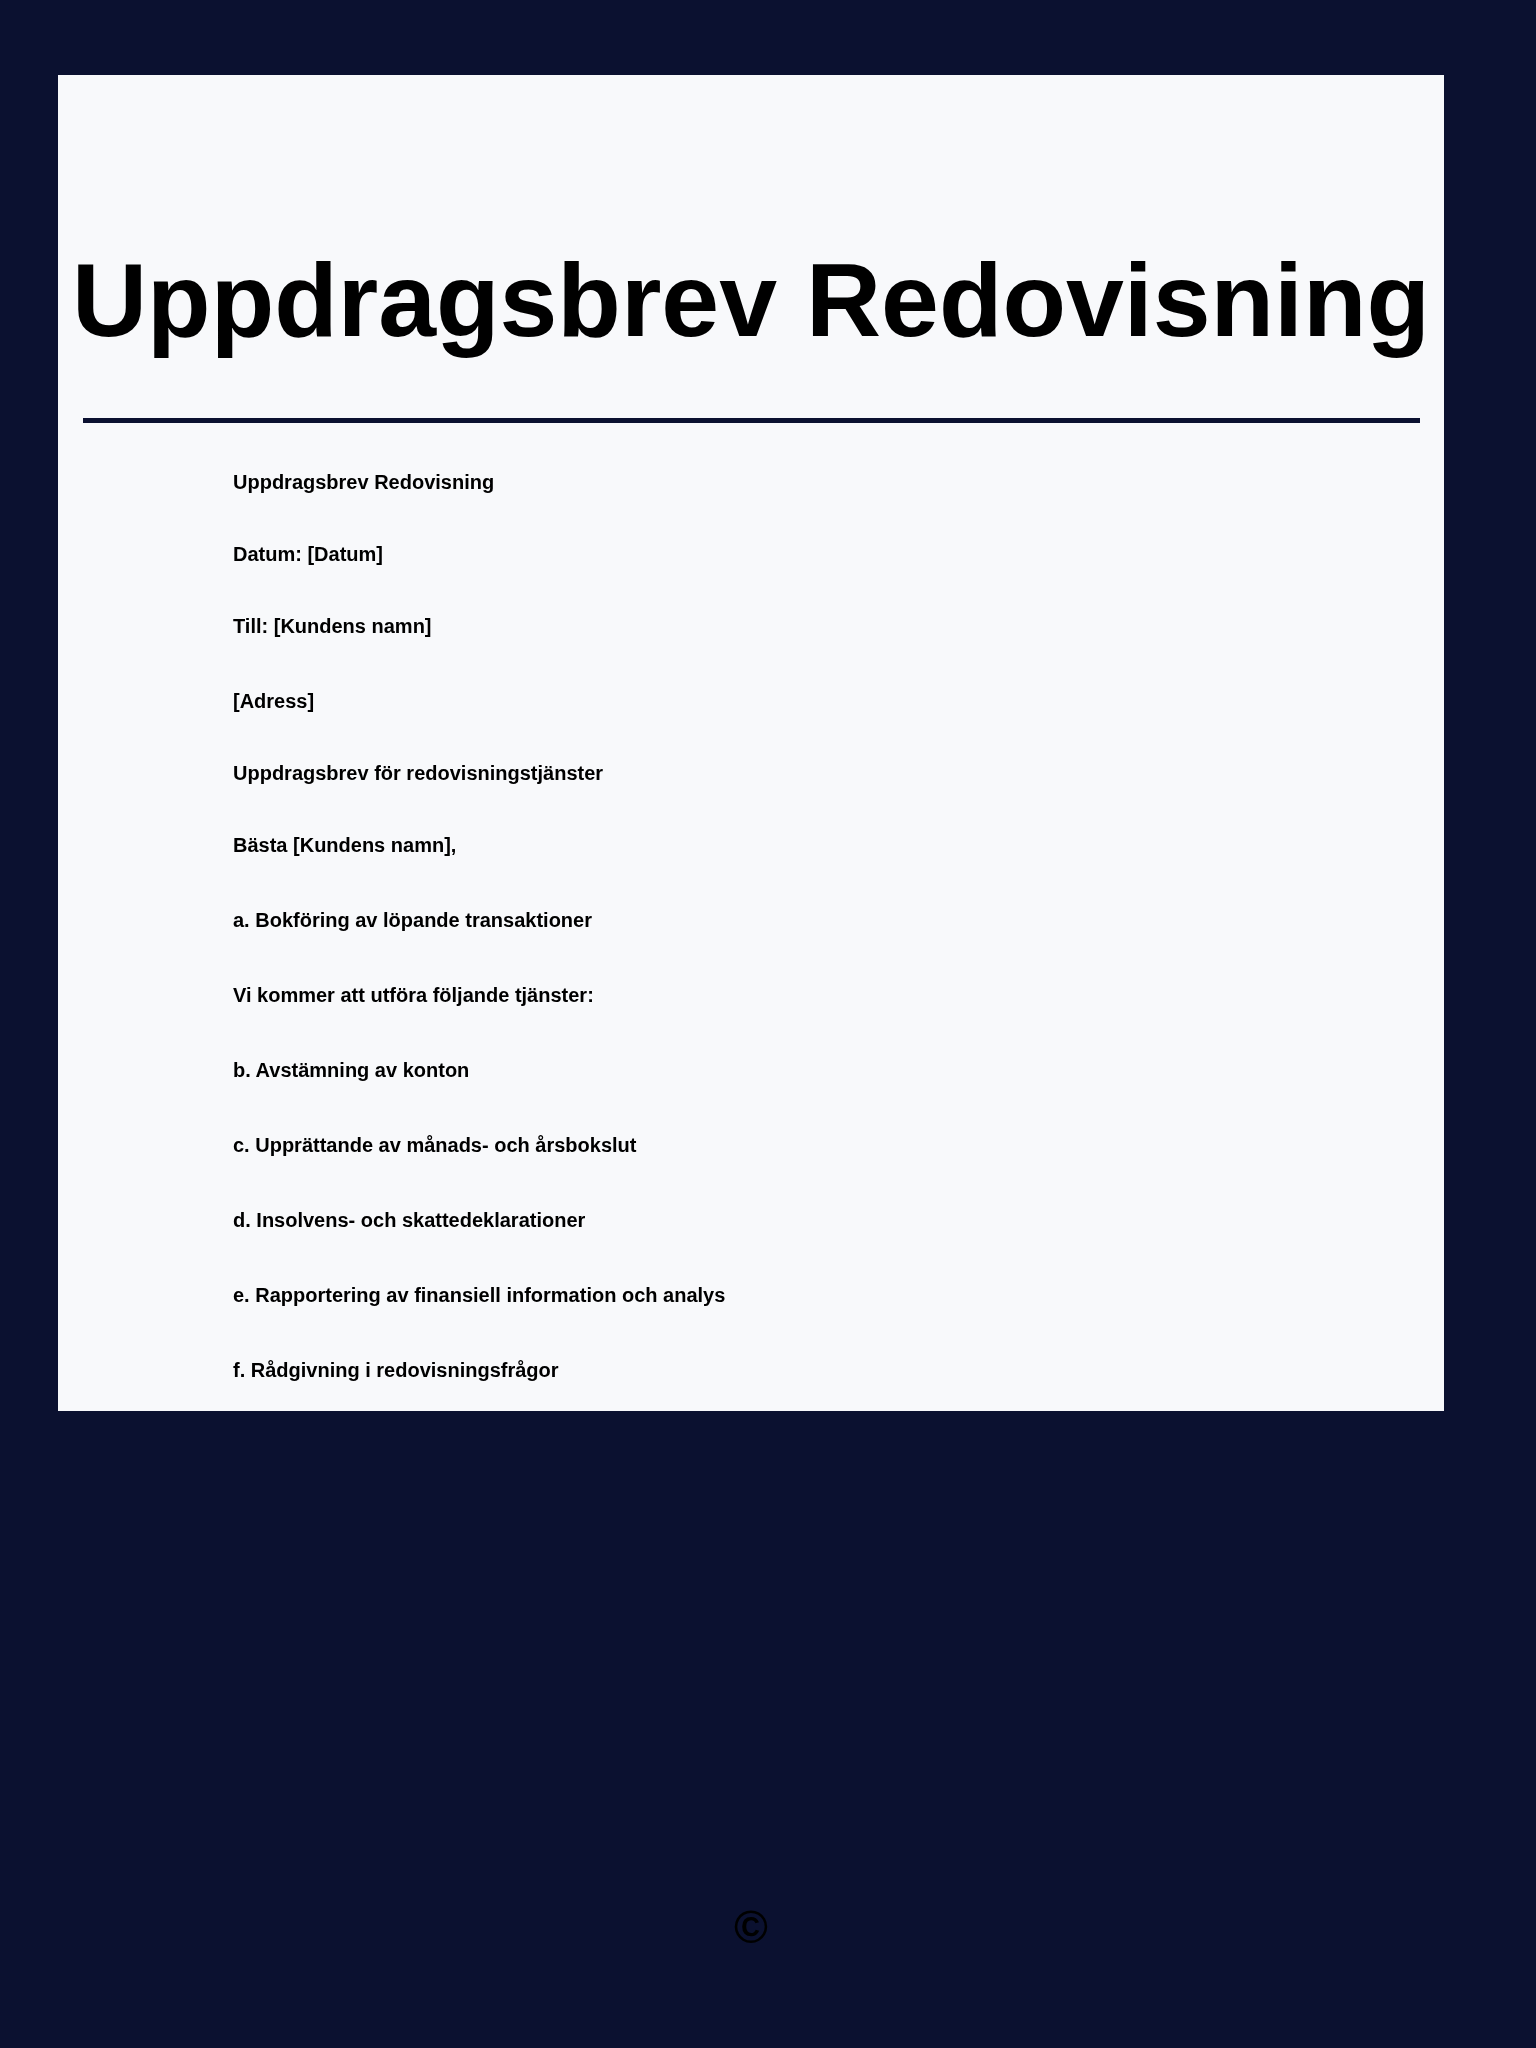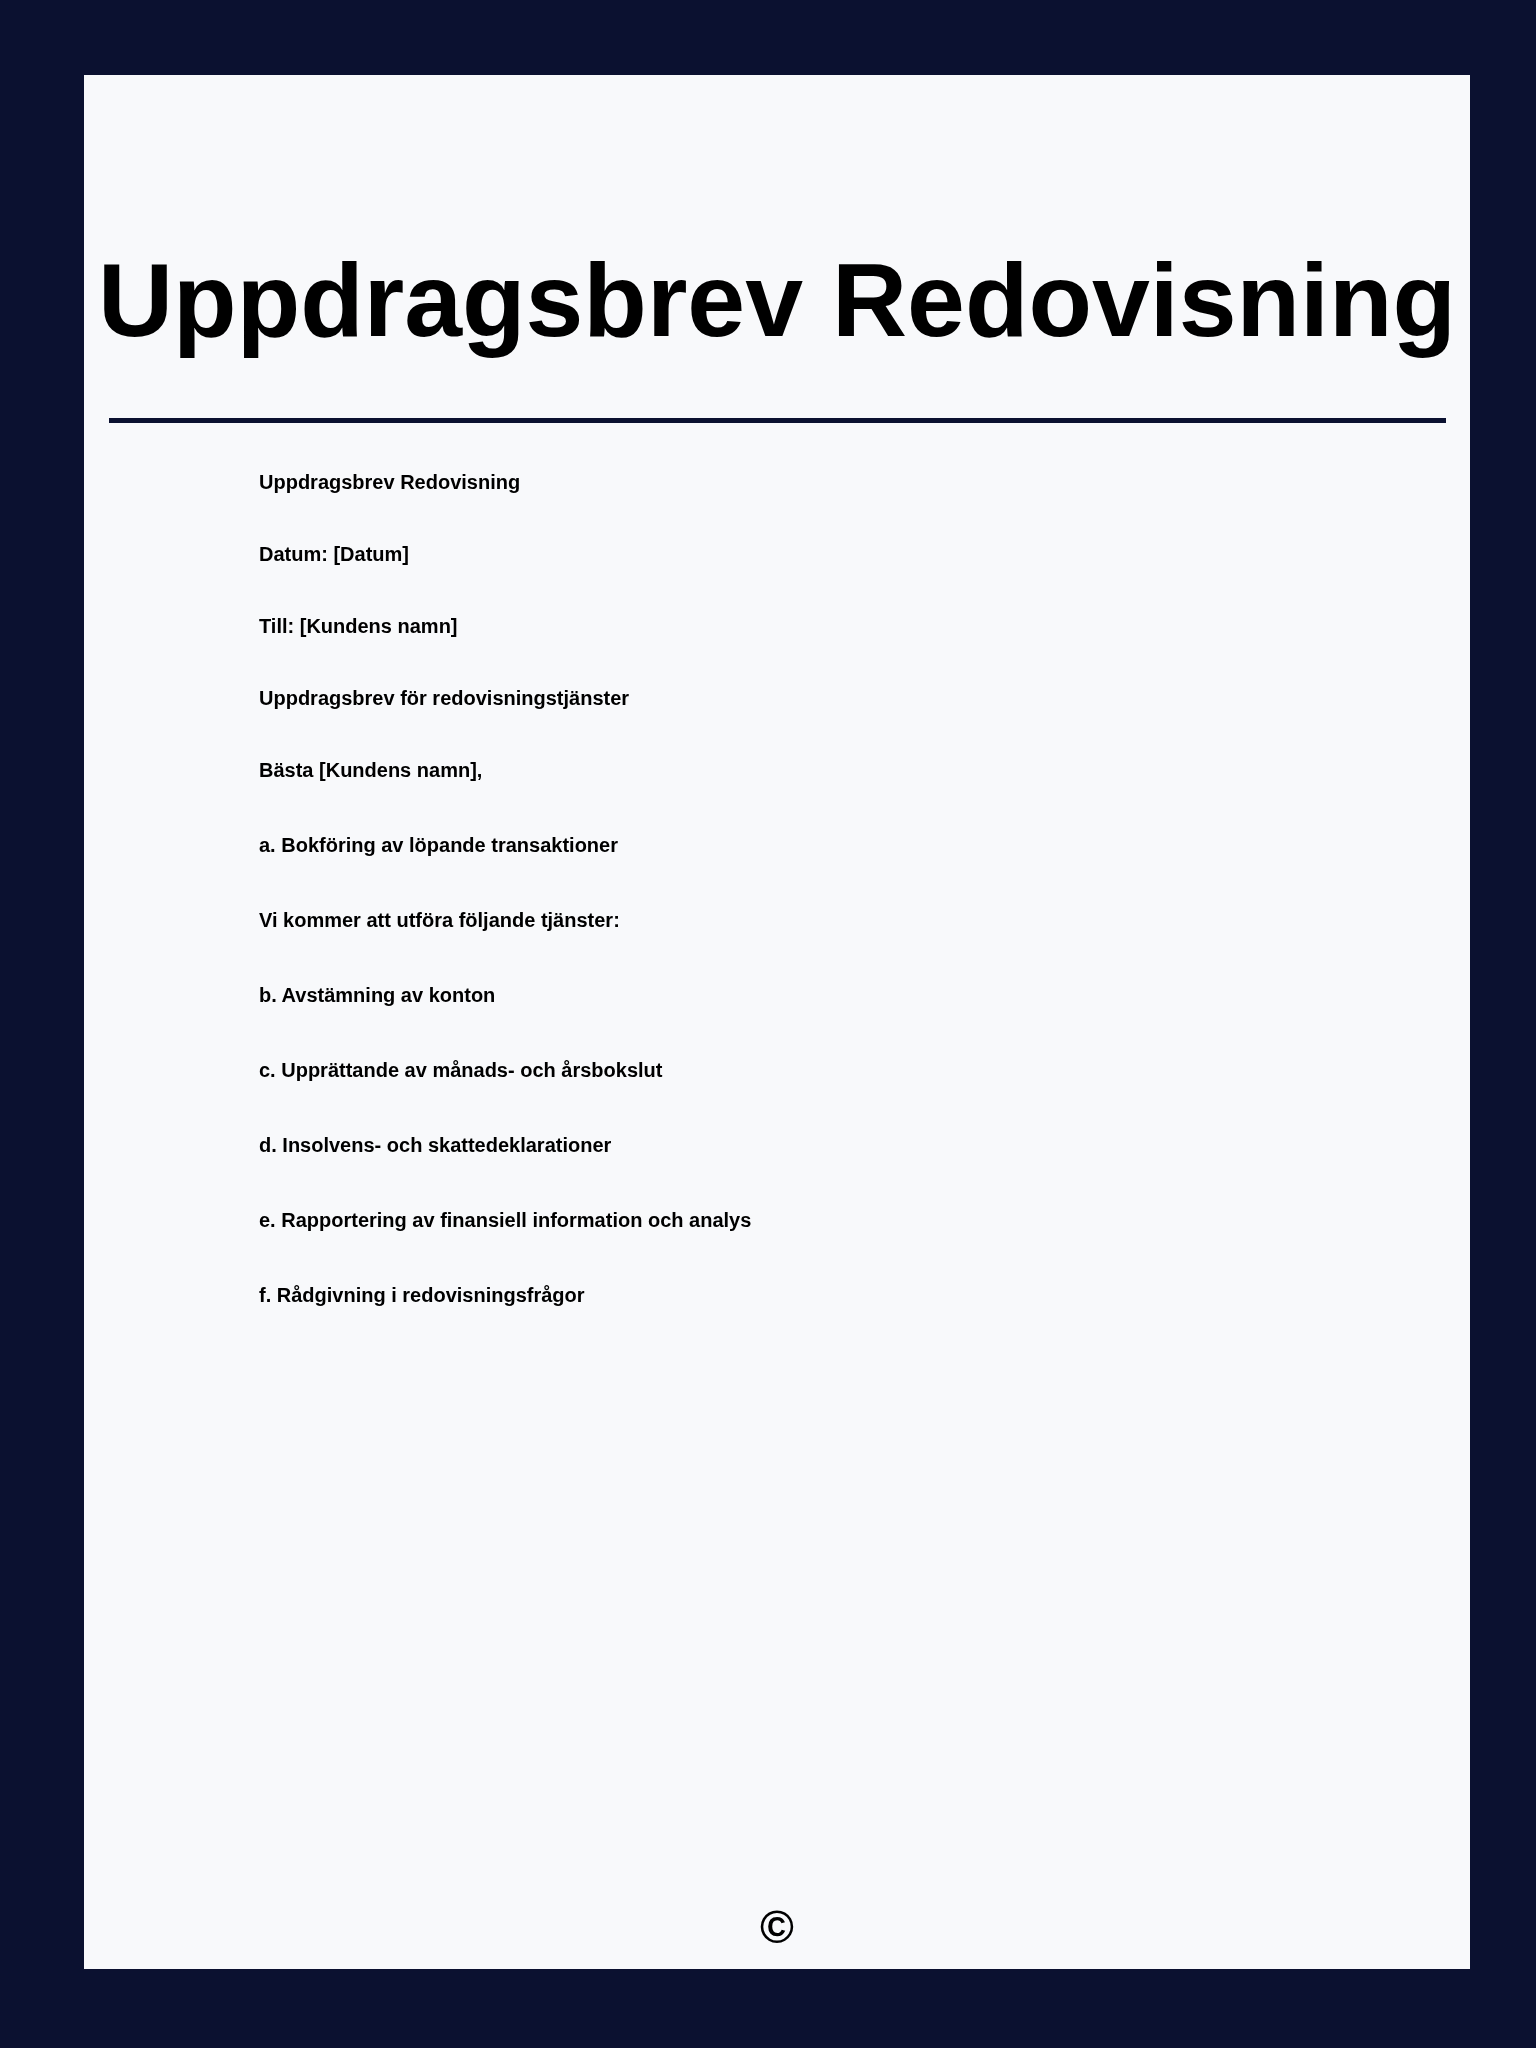--- a/index.html
+++ b/index.html
@@ -9,24 +9,24 @@
   body {
     width: 1536px;
     height: 2048px;
     background: #0b1130;
     position: relative;
     overflow: hidden;
     font-family: "Liberation Sans", sans-serif;
   }
   .page {
     position: absolute;
-    left: 84px;
+    left: 58px;
     top: 75px;
     width: 1386px;
-    height: 1894px;
+    height: 1336px;
     background: #f8f9fb;
   }
   .title {
     position: absolute;
     left: 0;
     top: 163px;
     width: 100%;
     text-align: center;
     font-size: 104px;
     line-height: 125px;
@@ -75,20 +75,21 @@
 <body>
 
 <div class="page">
   <h1 class="title">Uppdragsbrev Redovisning</h1>
   <div class="rule"></div>
 
   <div class="content">
     <p class="para">Uppdragsbrev Redovisning</p>
     <p class="para gap-lg">Datum: [Datum]</p>
     <p class="para gap-lg">Till: [Kundens namn]</p>
+    <p class="para gap-sm">[Adress]</p>
     <p class="para gap-lg">Uppdragsbrev för redovisningstjänster</p>
     <p class="para gap-lg">Bästa [Kundens namn],</p>
     <p class="para gap-sm">a. Bokföring av löpande transaktioner</p>
     <p class="para gap-sm">Vi kommer att utföra följande tjänster:</p>
     <p class="para gap-sm">b. Avstämning av konton</p>
     <p class="para gap-sm">c. Upprättande av månads- och årsbokslut</p>
     <p class="para gap-sm">d. Insolvens- och skattedeklarationer</p>
     <p class="para gap-sm">e. Rapportering av finansiell information och analys</p>
     <p class="para gap-sm">f. Rådgivning i redovisningsfrågor</p>
   </div>

